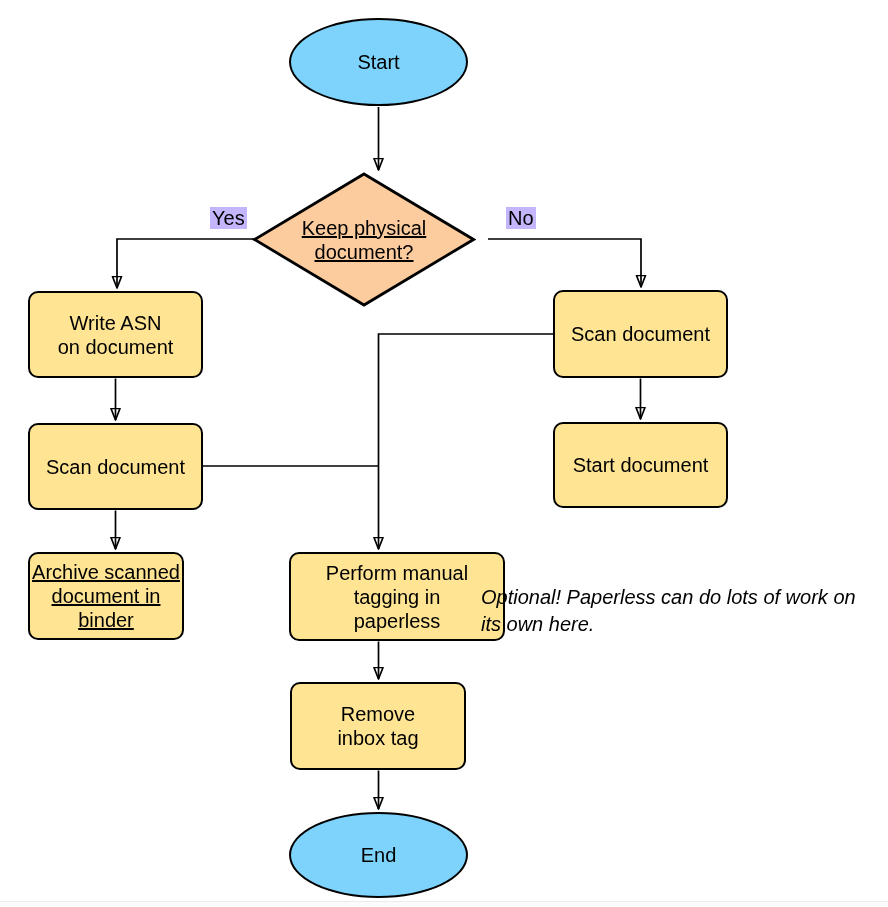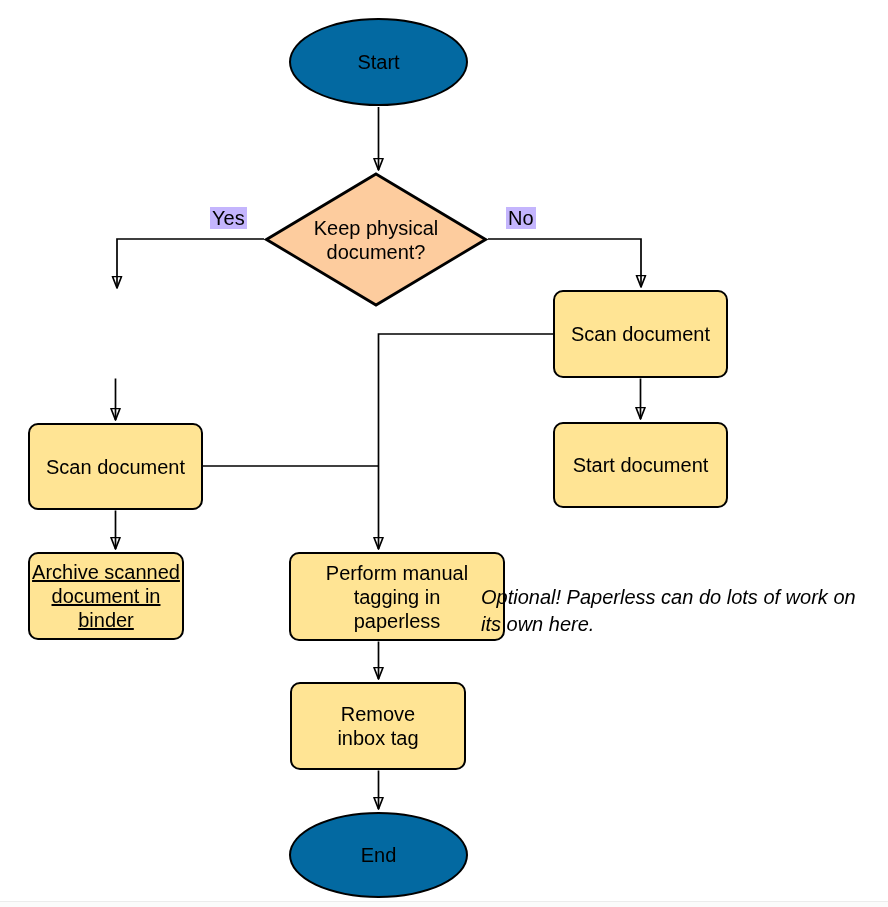--- a/index.html
+++ b/index.html
@@ -37,21 +37,21 @@
     font-size: 20px;
     line-height: 24px;
     box-sizing: border-box;
   }
   .node .label {
     white-space: pre-line;
     position: relative;
     z-index: 2;
   }
   .terminal {
-    background: #0369a1;
+    background: #7dd3fc;
     border: 2.6px solid #000000;
     border-radius: 50%;
     text-align: right;
   }
   .process {
     background: #ffe494;
     border: 2.6px solid #000000;
     border-radius: 10px;
   }
   .decision {
@@ -108,31 +108,35 @@
     <path d="M553,334 H378.5 V549" marker-end="url(#arrow)"></path>
     <path d="M203,466 H378.5"></path>
     <path d="M378.5,641.5 V679" marker-end="url(#arrow)"></path>
     <path d="M378.5,770.5 V809" marker-end="url(#arrow)"></path>
   </svg>
 
   <div class="node terminal" style="left:289px; top:18px; width:179px; height:88px;">
     <span class="label">Start</span>
   </div>
 
-  <div class="node decision" style="left:264px; top:172px; width:224px; height:135px;">
+  <div class="node decision" style="left:252px; top:172px; width:224px; height:135px;text-decoration:underline;">
     <svg width="224" height="135" viewBox="0 0 224 135" xmlns="http://www.w3.org/2000/svg">
       <polygon points="112,2 221.5,67.5 112,133 2.5,67.5" fill="#fdcc9e" stroke="#000000" stroke-width="2.8"></polygon>
     </svg>
     <span class="label">Keep physical
 document?</span>
   </div>
 
   <div class="edge-label" style="left:210px; top:207px;">Yes</div>
   <div class="edge-label" style="left:506px; top:207px;">No</div>
 
+  <div class="node process" style="left:28px; top:291px; width:175px; height:87px;">
+    <span class="label">Write ASN
+on document</span>
+  </div>
 
   <div class="node process" style="left:28px; top:423px; width:175px; height:87px;">
     <span class="label">Scan document</span>
   </div>
 
   <div class="node process" style="left:28px; top:552px; width:156px; height:88px;text-decoration:underline;">
     <span class="label">Archive scanned
 document in
 binder</span>
   </div>

